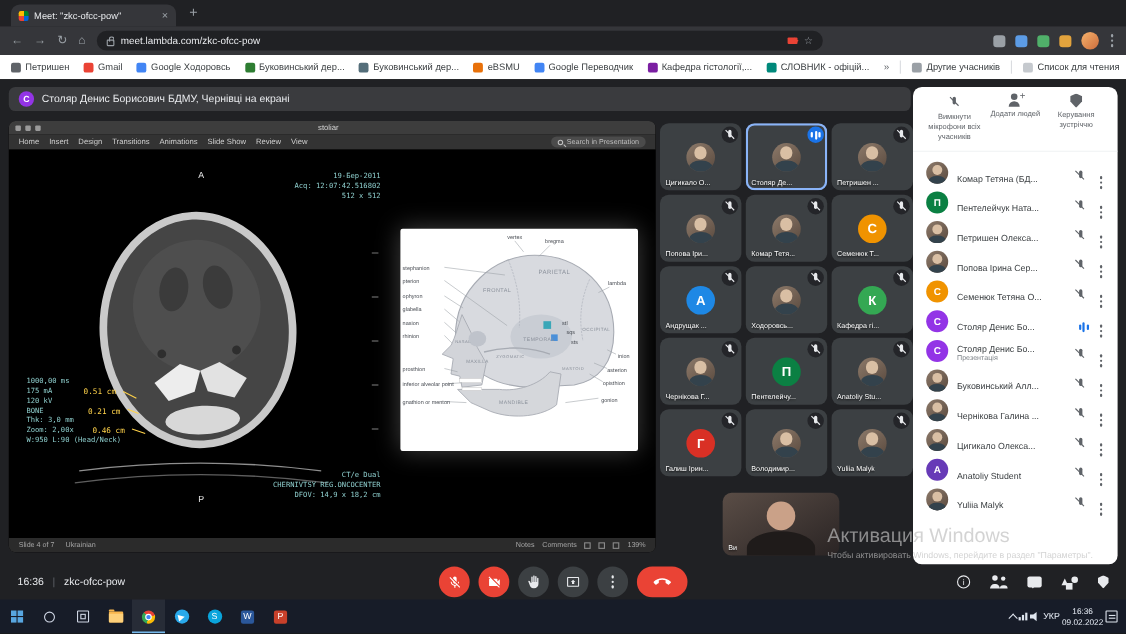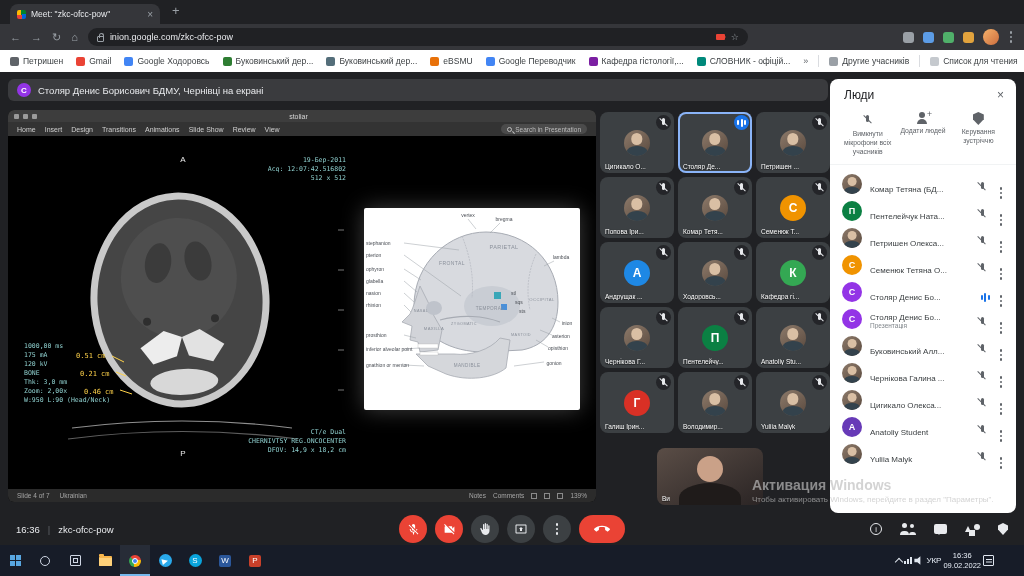--- a/index.html
+++ b/index.html
@@ -140,21 +140,21 @@
 .chat-ic{width:13px;height:10px;background:#e8eaed;border-radius:2px;position:relative}
 .chat-ic::after{content:"";position:absolute;left:2px;bottom:-4px;border:3px solid transparent;border-top:4px solid #e8eaed}
 .act-ic{position:relative;width:15px;height:13px}
 .act-ic i{position:absolute}
 .act-tri{left:0;top:0;width:0;height:0;border:3.5px solid transparent;border-bottom:6px solid #e8eaed}
 .act-cir{right:0;top:1px;width:6px;height:6px;border-radius:50%;background:#e8eaed}
 .act-sq{left:4px;bottom:0;width:6px;height:6px;background:#e8eaed}
 
 
 #watermark{position:absolute;left:752px;top:477px;width:260px;color:rgba(190,190,190,.68);z-index:99;pointer-events:none}
-#wm1{font-size:14px;font-weight:700}
+#wm1{font-size:18px;font-weight:400}
 #wm2{font-size:8px;margin-top:2px;line-height:1.35}
 
 
 #taskbar{position:absolute;left:0;top:545px;width:100%;height:31px;background:#171c28;display:flex;align-items:stretch}
 .tbtn{width:30px;display:flex;align-items:center;justify-content:center}
 .tbtn.active{background:rgba(255,255,255,.07);box-shadow:inset 0 -2px 0 #76b9ed}
 .winlogo{display:grid;grid-template-columns:5px 5px;grid-template-rows:5px 5px;gap:1px}
 .winlogo i{background:#58a6e0}
 .ring{width:10px;height:10px;border:1.5px solid #cfd6e4;border-radius:50%}
 .tview{width:11px;height:11px;border:1.2px solid #cfd6e4;border-radius:1px;position:relative}
@@ -165,21 +165,21 @@
 .chrome-ic{width:12px;height:12px;border-radius:50%;background:conic-gradient(from -45deg,#ea4335 0 120deg,#fbbc05 120deg 240deg,#34a853 240deg 360deg);position:relative}
 .chrome-ic::after{content:"";position:absolute;inset:3px;border-radius:50%;background:#4285f4;border:1.5px solid #fff}
 .tg{width:13px;height:13px;border-radius:50%;background:#29a9eb;position:relative}
 .tg::after{content:"";position:absolute;left:3px;top:3.5px;border:3px solid transparent;border-left:6px solid #fff;transform:rotate(-14deg)}
 .sk{width:13px;height:13px;border-radius:50%;background:#0aa4dc;color:#fff;font-size:8px;display:flex;align-items:center;justify-content:center}
 .sk::after{content:"S"}
 .word{width:12px;height:12px;border-radius:2px;background:#2b579a;color:#fff;font-size:8px;display:flex;align-items:center;justify-content:center}
 .word::after{content:"W"}
 .pptic{width:12px;height:12px;border-radius:2px;background:#c8402a;color:#fff;font-size:8px;display:flex;align-items:center;justify-content:center}
 .pptic::after{content:"P"}
-#tray{margin-left:auto;display:flex;align-items:center;gap:2px;padding-right:24px;color:#e8eef7}
+#tray{margin-left:auto;display:flex;align-items:center;gap:2px;padding-right:2px;color:#e8eef7}
 .chev{width:6px;height:6px;border-left:1.5px solid #dfe5ee;border-top:1.5px solid #dfe5ee;transform:rotate(45deg);margin-top:3px}
 .sig{display:flex;align-items:flex-end;gap:1px}
 .sig i{width:2px;background:#dfe5ee;display:block}
 .sig .s1{height:3px}.sig .s2{height:5px}.sig .s3{height:7px}
 .spk{width:10px;height:10px;background:#dfe5ee;clip-path:polygon(0 32%,30% 32%,60% 8%,60% 92%,30% 68%,0 68%)}
 #lang{font-size:8px}
 .clock{display:flex;flex-direction:column;align-items:center;justify-content:center;font-size:7.5px;line-height:1.3}
 .notif{width:11px;height:11px;border:1.2px solid #dfe5ee;border-radius:1px;position:relative}
 .notif::after{content:"";position:absolute;left:1.5px;top:2.5px;width:6px;height:1px;background:#dfe5ee;box-shadow:0 2.5px 0 #dfe5ee}
 #desk-strip{width:4px;border-left:1px solid #3a4152}
@@ -198,21 +198,21 @@
     <span class="newtab g-plus"></span>
   </div>
 
   <div id="addrbar">
     <span class="navic g-back"></span>
     <span class="navic g-fwd"></span>
     <span class="navic g-reload"></span>
     <span class="navic g-home"></span>
     <div id="omnibox">
       <span class="lock"></span>
-      <span class="url">inion.google.com/zkc-ofcc-pow</span>
+      <span class="url">meet.lambda.com/zkc-ofcc-pow</span>
       <span class="cam-red"></span>
       <span class="star g-star"></span>
     </div>
     <div id="toolicons">
       <span class="extic" style="background:#9aa0a6"></span>
       <span class="extic" style="background:#5c9ce6"></span>
       <span class="extic" style="background:#50b06a"></span>
       <span class="extic" style="background:#e2a33d"></span>
       <span class="avatar-mini"></span>
       <span class="vdots"></span>
@@ -507,24 +507,20 @@
           <span class="tname">Yuliia Malyk</span>
           <span class="mic-badge"><span class="micoff"></span></span>
         </div>
     </div>
 
     <div id="youtile">
       <span class="tname">Ви</span>
     </div>
 
     <div id="panel">
-      <div id="panel-head">
-        <span id="panel-title">Люди</span>
-        <span id="panel-close" class="g-close"></span>
-      </div>
       <div id="panel-actions">
         <div class="paction">
             <span class="micoff g"></span>
             <span>Вимкнути мікрофони всіх учасників</span>
           </div>
         <div class="paction">
             <span class="person-add">
               <i class="plus-glyph"></i>
             </span>
             <span>Додати людей</span>
@@ -548,20 +544,28 @@
             <div class="pmain">
               <div class="pname">Пентелейчук Ната...</div>
             </div>
             <span class="micoff g"></span>
             <span class="vdots g"></span>
           </div>
         <div class="prow">
             <div class="avatar photo"></div>
             <div class="pmain">
               <div class="pname">Петришен Олекса...</div>
+            </div>
+            <span class="micoff g"></span>
+            <span class="vdots g"></span>
+          </div>
+        <div class="prow">
+            <div class="avatar photo"></div>
+            <div class="pmain">
+              <div class="pname">Попова Ірина Сер...</div>
             </div>
             <span class="micoff g"></span>
             <span class="vdots g"></span>
           </div>
         <div class="prow">
             <div class="avatar" style="background: rgb(240, 147, 0);">C</div>
             <div class="pmain">
               <div class="pname">Семенюк Тетяна О...</div>
             </div>
             <span class="micoff g"></span>

